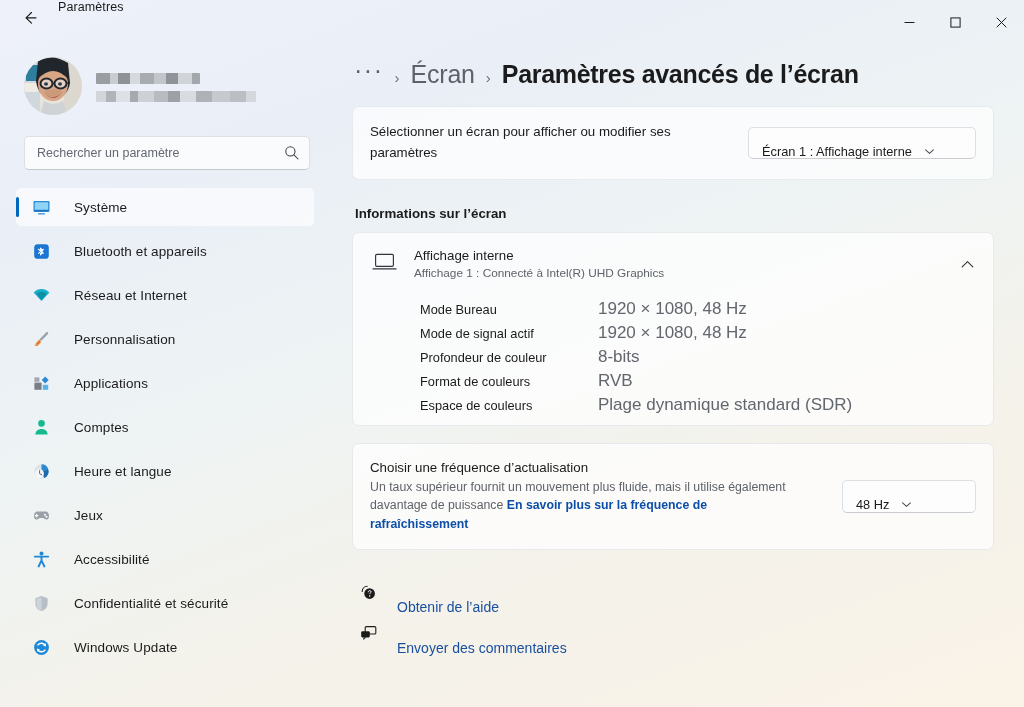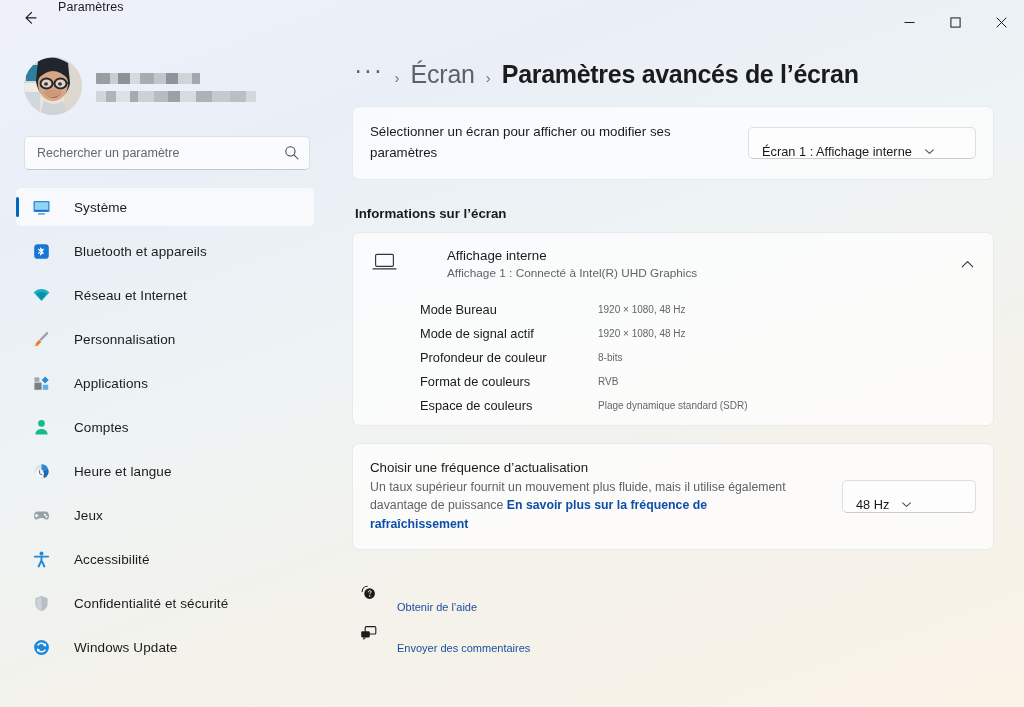--- a/index.html
+++ b/index.html
@@ -259,34 +259,34 @@
 
   .info-card { margin-top: 11px; padding-bottom: 8px; }
 
   .info-head {
     display: flex;
     align-items: center;
     padding: 15px 17px 15px 19px;
     gap: 17px;
   }
   .monitor-icon { flex: none; color: #31353b; }
-  .info-head-text { flex: 1; margin-left: 33px; }
+  .info-head-text { flex: 1; }
   .info-title { font-size: 13.3px; color: #1b1b1b; margin-bottom: 3px; }
   .info-sub { font-size: 11.8px; color: #5f636a; }
   .collapse-chev { color: #31353b; flex: none; }
 
   .spec-list { padding: 2px 0 0 67px; }
   .spec-row { display: flex; height: 24px; align-items: center; }
   .spec-label {
     width: 178px;
     flex: none;
     font-size: 12.8px;
     color: #1b1b1b;
   }
-  .spec-value { font-size: 10px; color: #62666d; }
+  .spec-value { font-size: 17px; color: #62666d; }
 
   .adapter-link-wrap {
     position: relative;
     display: inline-block;
     margin: 7px 0 0 0;
   }
   .adapter-link {
     display: inline-block;
     font-size: 12.8px;
     color: #0d4fa8;
@@ -327,21 +327,21 @@
   .footer-links { margin-top: 26px; padding-left: 6px; }
   .footer-link {
     display: flex;
     align-items: center;
     gap: 19px;
     height: 32px;
     margin-bottom: 9px;
     text-decoration: none;
   }
   .footer-link span.txt {
-    font-size: 11px;
+    font-size: 14px;
     color: #1a4fa0;
     margin-top: 29px;
   }
   .footer-icon { color: #1b1b1b; flex: none; width: 20px; display: flex; justify-content: center; }
 </style>
 </head>
 <body>
 
 <div class="window">
 

